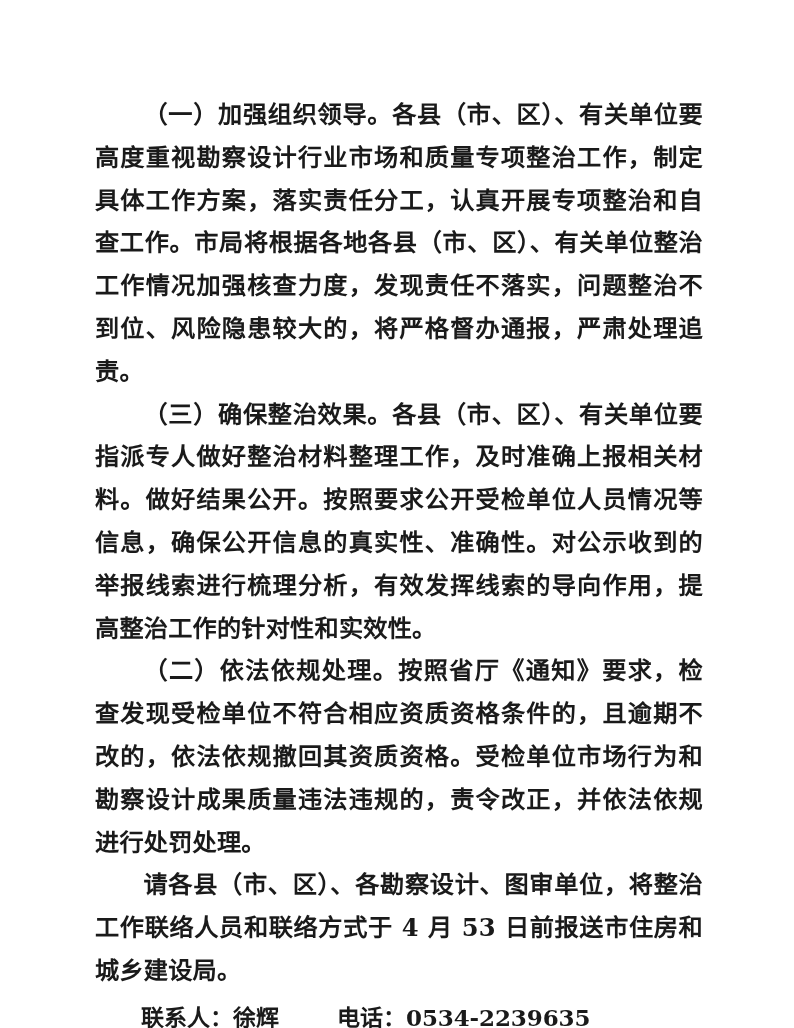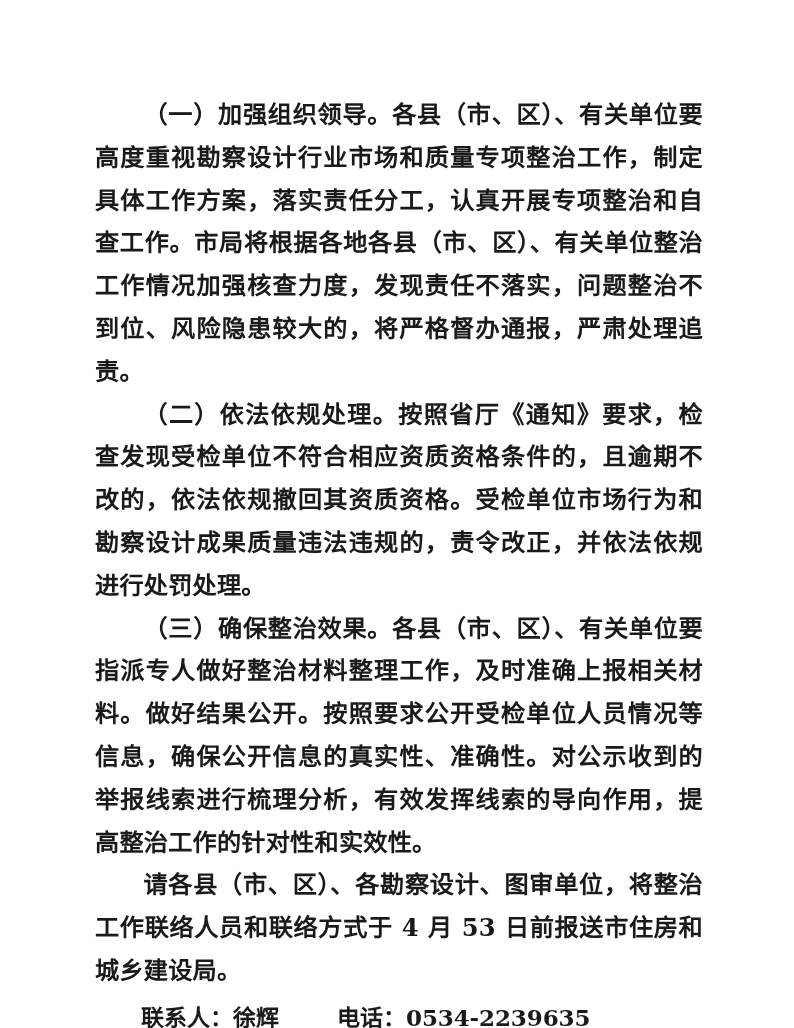--- a/index.html
+++ b/index.html
@@ -72,23 +72,23 @@
   }
 </style>
 </head>
 <body>
 
 <div class="page">
   <div class="doc-body">
 
     <p class="para">（一）加强组织领导。各县（市、区）、有关单位要高度重视勘察设计行业市场和质量专项整治工作，制定具体工作方案，落实责任分工，认真开展专项整治和自查工作。市局将根据各地各县（市、区）、有关单位整治工作情况加强核查力度，发现责任不落实，问题整治不到位、风险隐患较大的，将严格督办通报，严肃处理追责。</p>
 
+    <p class="para">（三）确保整治效果。各县（市、区）、有关单位要指派专人做好整治材料整理工作，及时准确上报相关材料。做好结果公开。按照要求公开受检单位人员情况等信息，确保公开信息的真实性、准确性。对公示收到的举报线索进行梳理分析，有效发挥线索的导向作用，提高整治工作的针对性和实效性。</p>
+
     <p class="para">（二）依法依规处理。按照省厅《通知》要求，检查发现受检单位不符合相应资质资格条件的，且逾期不改的，依法依规撤回其资质资格。受检单位市场行为和勘察设计成果质量违法违规的，责令改正，并依法依规进行处罚处理。</p>
-
-    <p class="para">（三）确保整治效果。各县（市、区）、有关单位要指派专人做好整治材料整理工作，及时准确上报相关材料。做好结果公开。按照要求公开受检单位人员情况等信息，确保公开信息的真实性、准确性。对公示收到的举报线索进行梳理分析，有效发挥线索的导向作用，提高整治工作的针对性和实效性。</p>
 
     <p class="para">请各县（市、区）、各勘察设计、图审单位，将整治工作联络人员和联络方式于 4 月 53 日前报送市住房和城乡建设局。</p>
 
     <div class="contact-block">
       <div class="contact-line"><span>联系人：</span><span>徐辉</span><span class="gap"></span><span>电话：</span><span class="lat mono-num">0534-2239635</span></div>
 
     </div>
 
   </div>
 </div>

